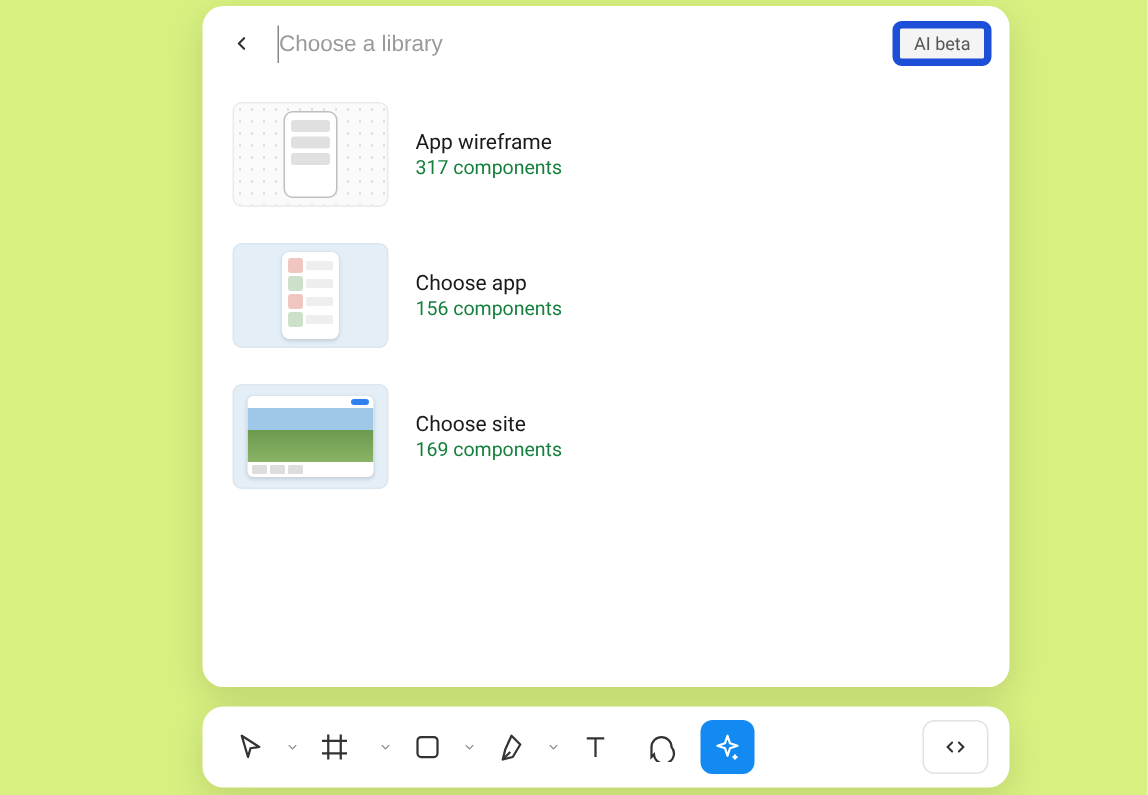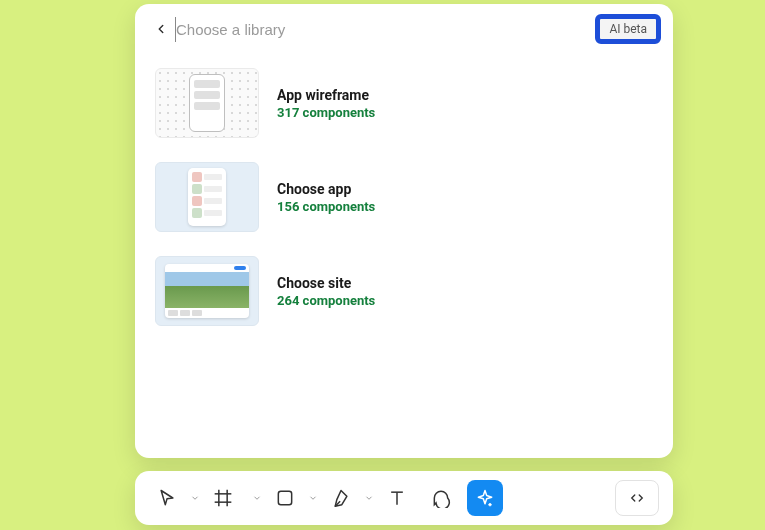--- a/index.html
+++ b/index.html
@@ -21,21 +21,21 @@
     border-radius: 14px;
     box-shadow: 0 8px 24px rgba(0,0,0,0.12);
     display: flex;
     flex-direction: column;
     overflow: hidden;
   }
   .panel-header {
     display: flex;
     align-items: center;
     padding: 10px 12px 8px 12px;
-    gap: 0;
+    gap: 10px;
   }
   .back-btn {
     width: 28px; height: 28px;
     display: flex; align-items: center; justify-content: center;
     cursor: pointer;
     border-radius: 6px;
     color: #333;
   }
   .search-input {
     flex: 1;
@@ -58,21 +58,20 @@
     cursor: pointer;
   }
   .list { flex:1; overflow-y:auto; padding: 4px 8px 8px 8px; }
   .item {
     display: flex;
     align-items: center;
     gap: 18px;
     padding: 12px 12px;
     border-radius: 10px;
     cursor: pointer;
-    font-weight: bold;
   }
   .item.selected { background: #f3f3f3; }
   .thumb {
     width: 104px;
     height: 70px;
     border-radius: 6px;
     flex-shrink: 0;
     display:flex; align-items:center; justify-content:center;
     position: relative;
   }
@@ -230,21 +229,21 @@
           <div class="img"></div>
           <div class="strip">
               <span></span>
               <span></span>
               <span></span>
             </div>
         </div>
       </div>
       <div class="text-col">
         <div class="title">Choose site</div>
-        <div class="sub">264 components</div>
+        <div class="sub">169 components</div>
       </div>
     </div>
 
   </div>
 </div>
 
 <div class="toolbar">
   <div class="tool">
     <svg width="20" height="20" viewBox="0 0 24 24" fill="none" stroke="currentColor" stroke-width="1.8" stroke-linejoin="round">
         <path d="M5 3 L19 12 L12 13 L10 20 Z"></path>

